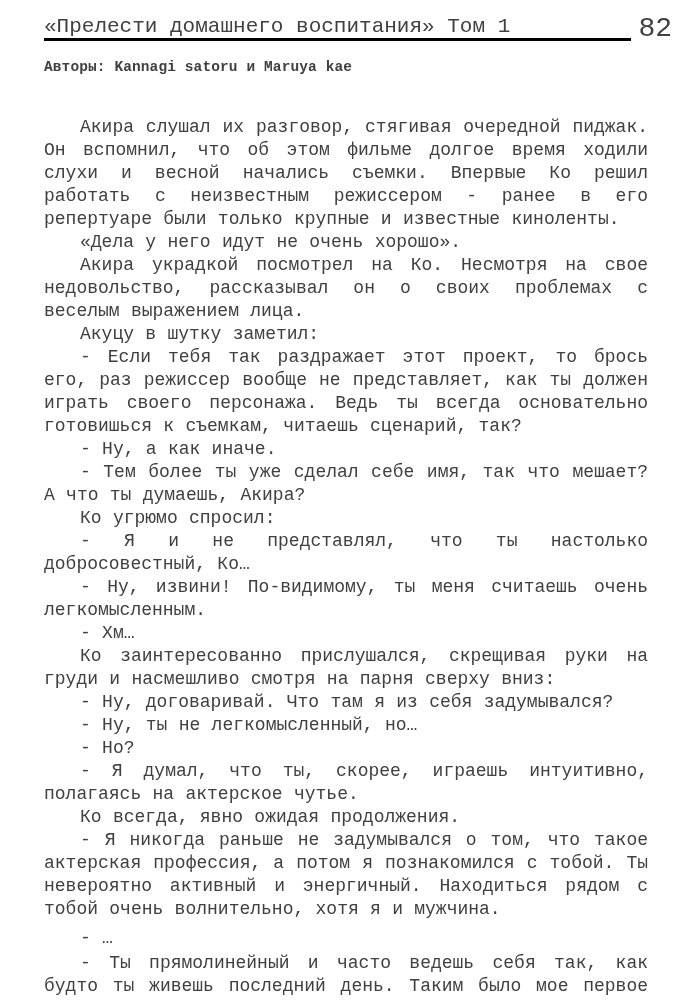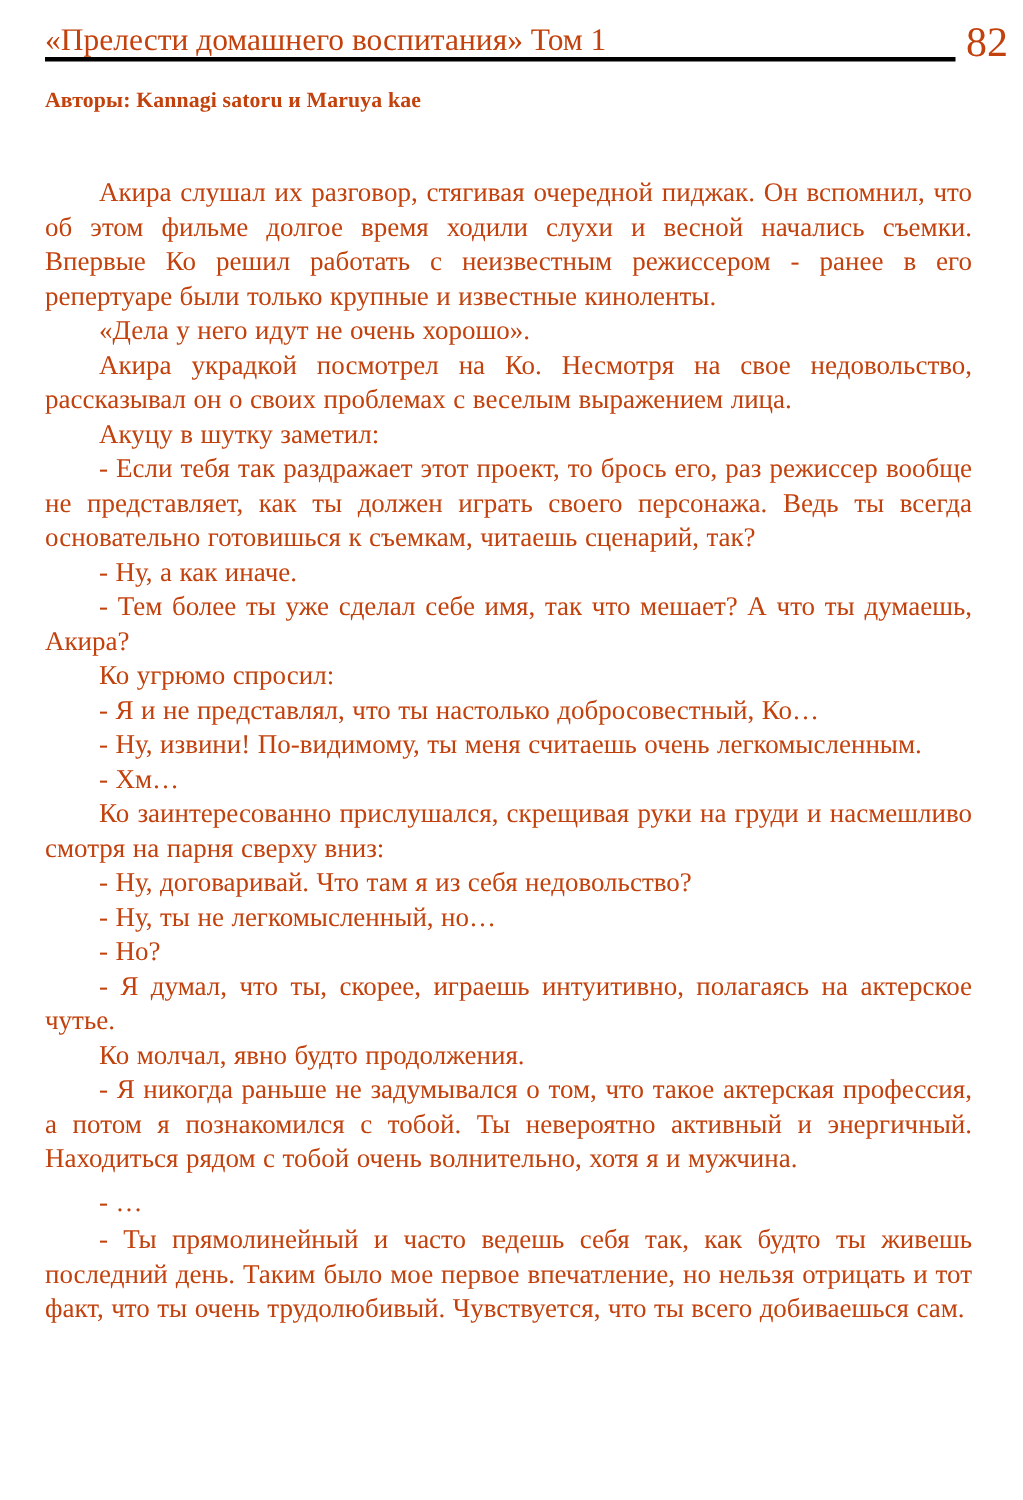--- a/index.html
+++ b/index.html
@@ -6,23 +6,23 @@
     margin: 0;
     padding: 0;
     background: #ffffff;
   }
   .page {
     position: relative;
     width: 682px;
     height: 1000px;
     box-sizing: border-box;
     background: #ffffff;
-    color: #c2410c;
-    font-family: Liberation Serif, serif;
-    padding: 13px 34px 0 30px;
+    color: #404040;
+    font-family: Liberation Mono, monospace;
+    padding: 13px 34px 0 44px;
     overflow: hidden;
   }
   .header {
     display: flex;
     align-items: flex-end;
   }
   .header-rule-wrap {
     flex: 1;
     border-bottom: 3px solid #000000;
     padding-bottom: 0px;
@@ -80,22 +80,22 @@
       <p class="para">Акира украдкой посмотрел на Ко. Несмотря на свое недовольство, рассказывал он о своих проблемах с веселым выражением лица.</p>
       <p class="para">Акуцу в шутку заметил:</p>
       <p class="para">- Если тебя так раздражает этот проект, то брось его, раз режиссер вообще не представляет, как ты должен играть своего персонажа. Ведь ты всегда основательно готовишься к съемкам, читаешь сценарий, так?</p>
       <p class="para">- Ну, а как иначе.</p>
       <p class="para">- Тем более ты уже сделал себе имя, так что мешает? А что ты думаешь, Акира?</p>
       <p class="para">Ко угрюмо спросил:</p>
       <p class="para">- Я и не представлял, что ты настолько добросовестный, Ко…</p>
       <p class="para">- Ну, извини! По-видимому, ты меня считаешь очень легкомысленным.</p>
       <p class="para">- Хм…</p>
       <p class="para">Ко заинтересованно прислушался, скрещивая руки на груди и насмешливо смотря на парня сверху вниз:</p>
-      <p class="para">- Ну, договаривай. Что там я из себя недовольство?</p>
+      <p class="para">- Ну, договаривай. Что там я из себя задумывался?</p>
       <p class="para">- Ну, ты не легкомысленный, но…</p>
       <p class="para">- Но?</p>
       <p class="para">- Я думал, что ты, скорее, играешь интуитивно, полагаясь на актерское чутье.</p>
-      <p class="para">Ко молчал, явно будто продолжения.</p>
+      <p class="para">Ко всегда, явно ожидая продолжения.</p>
       <p class="para">- Я никогда раньше не задумывался о том, что такое актерская профессия, а потом я познакомился с тобой. Ты невероятно активный и энергичный. Находиться рядом с тобой очень волнительно, хотя я и мужчина.</p>
       <p class="para gap">- …</p>
       <p class="para">- Ты прямолинейный и часто ведешь себя так, как будто ты живешь последний день. Таким было мое первое впечатление, но нельзя отрицать и тот факт, что ты очень трудолюбивый. Чувствуется, что ты всего добиваешься сам.</p>
     </div>
 </div>
 
 </body></html>

